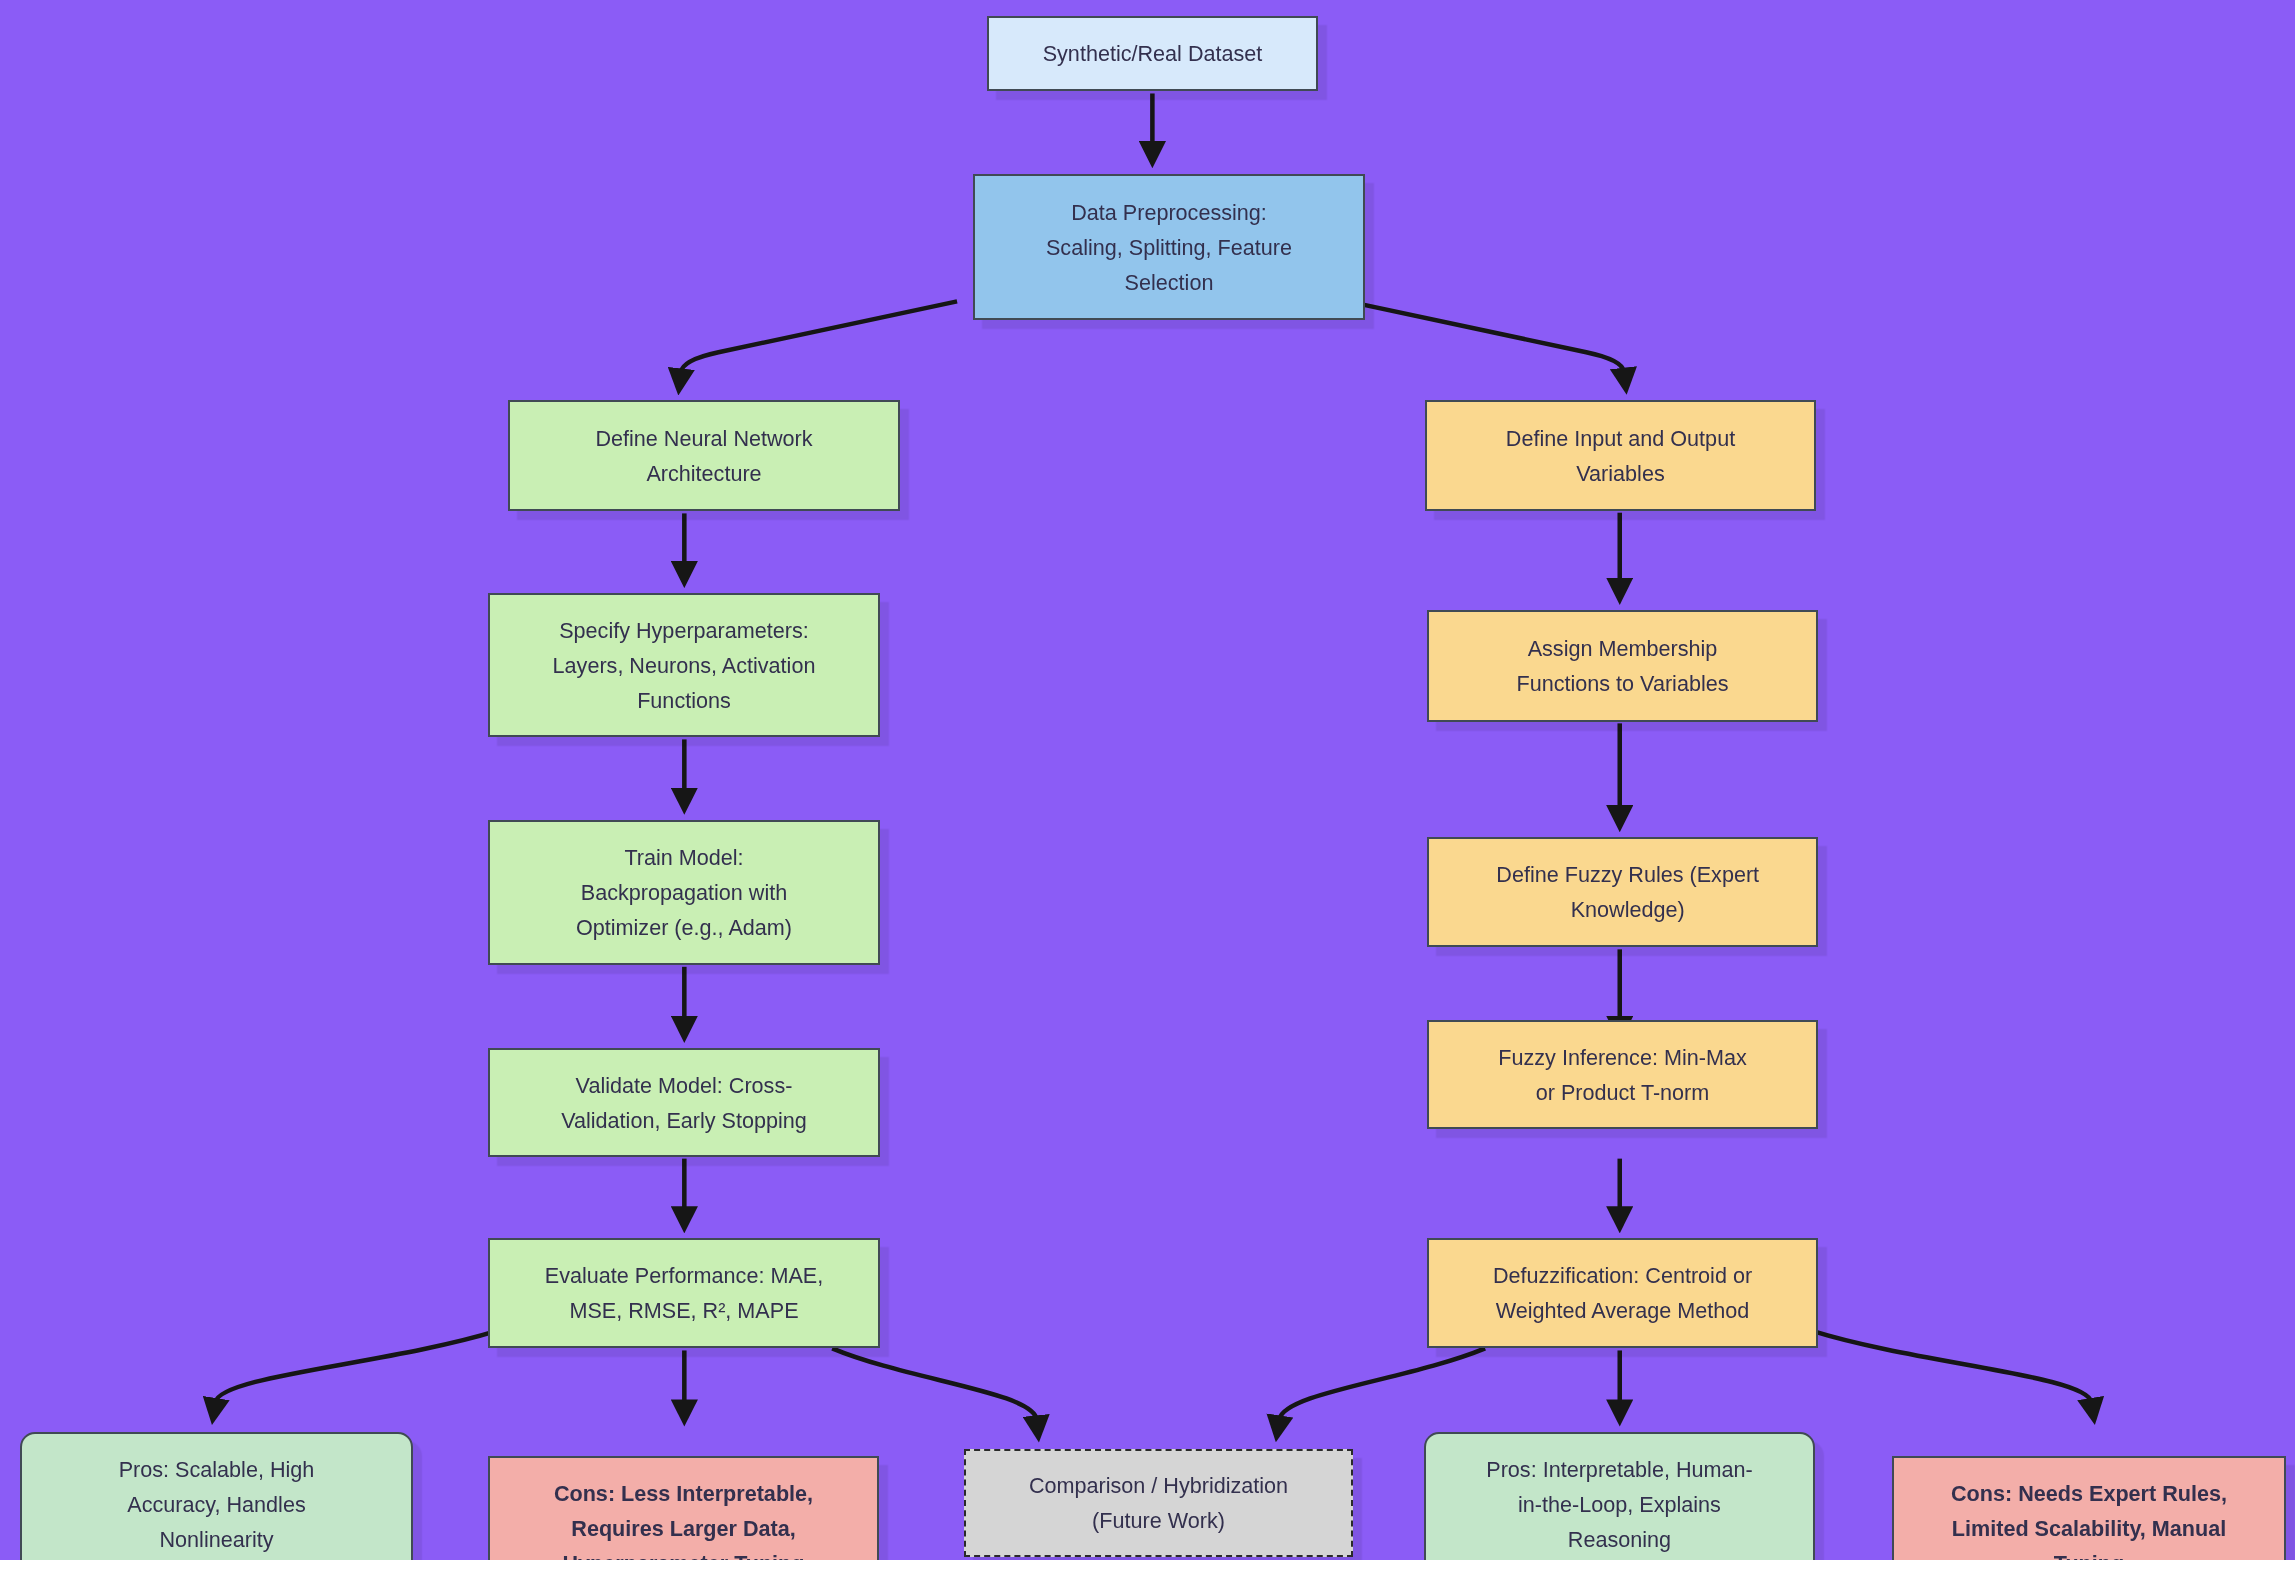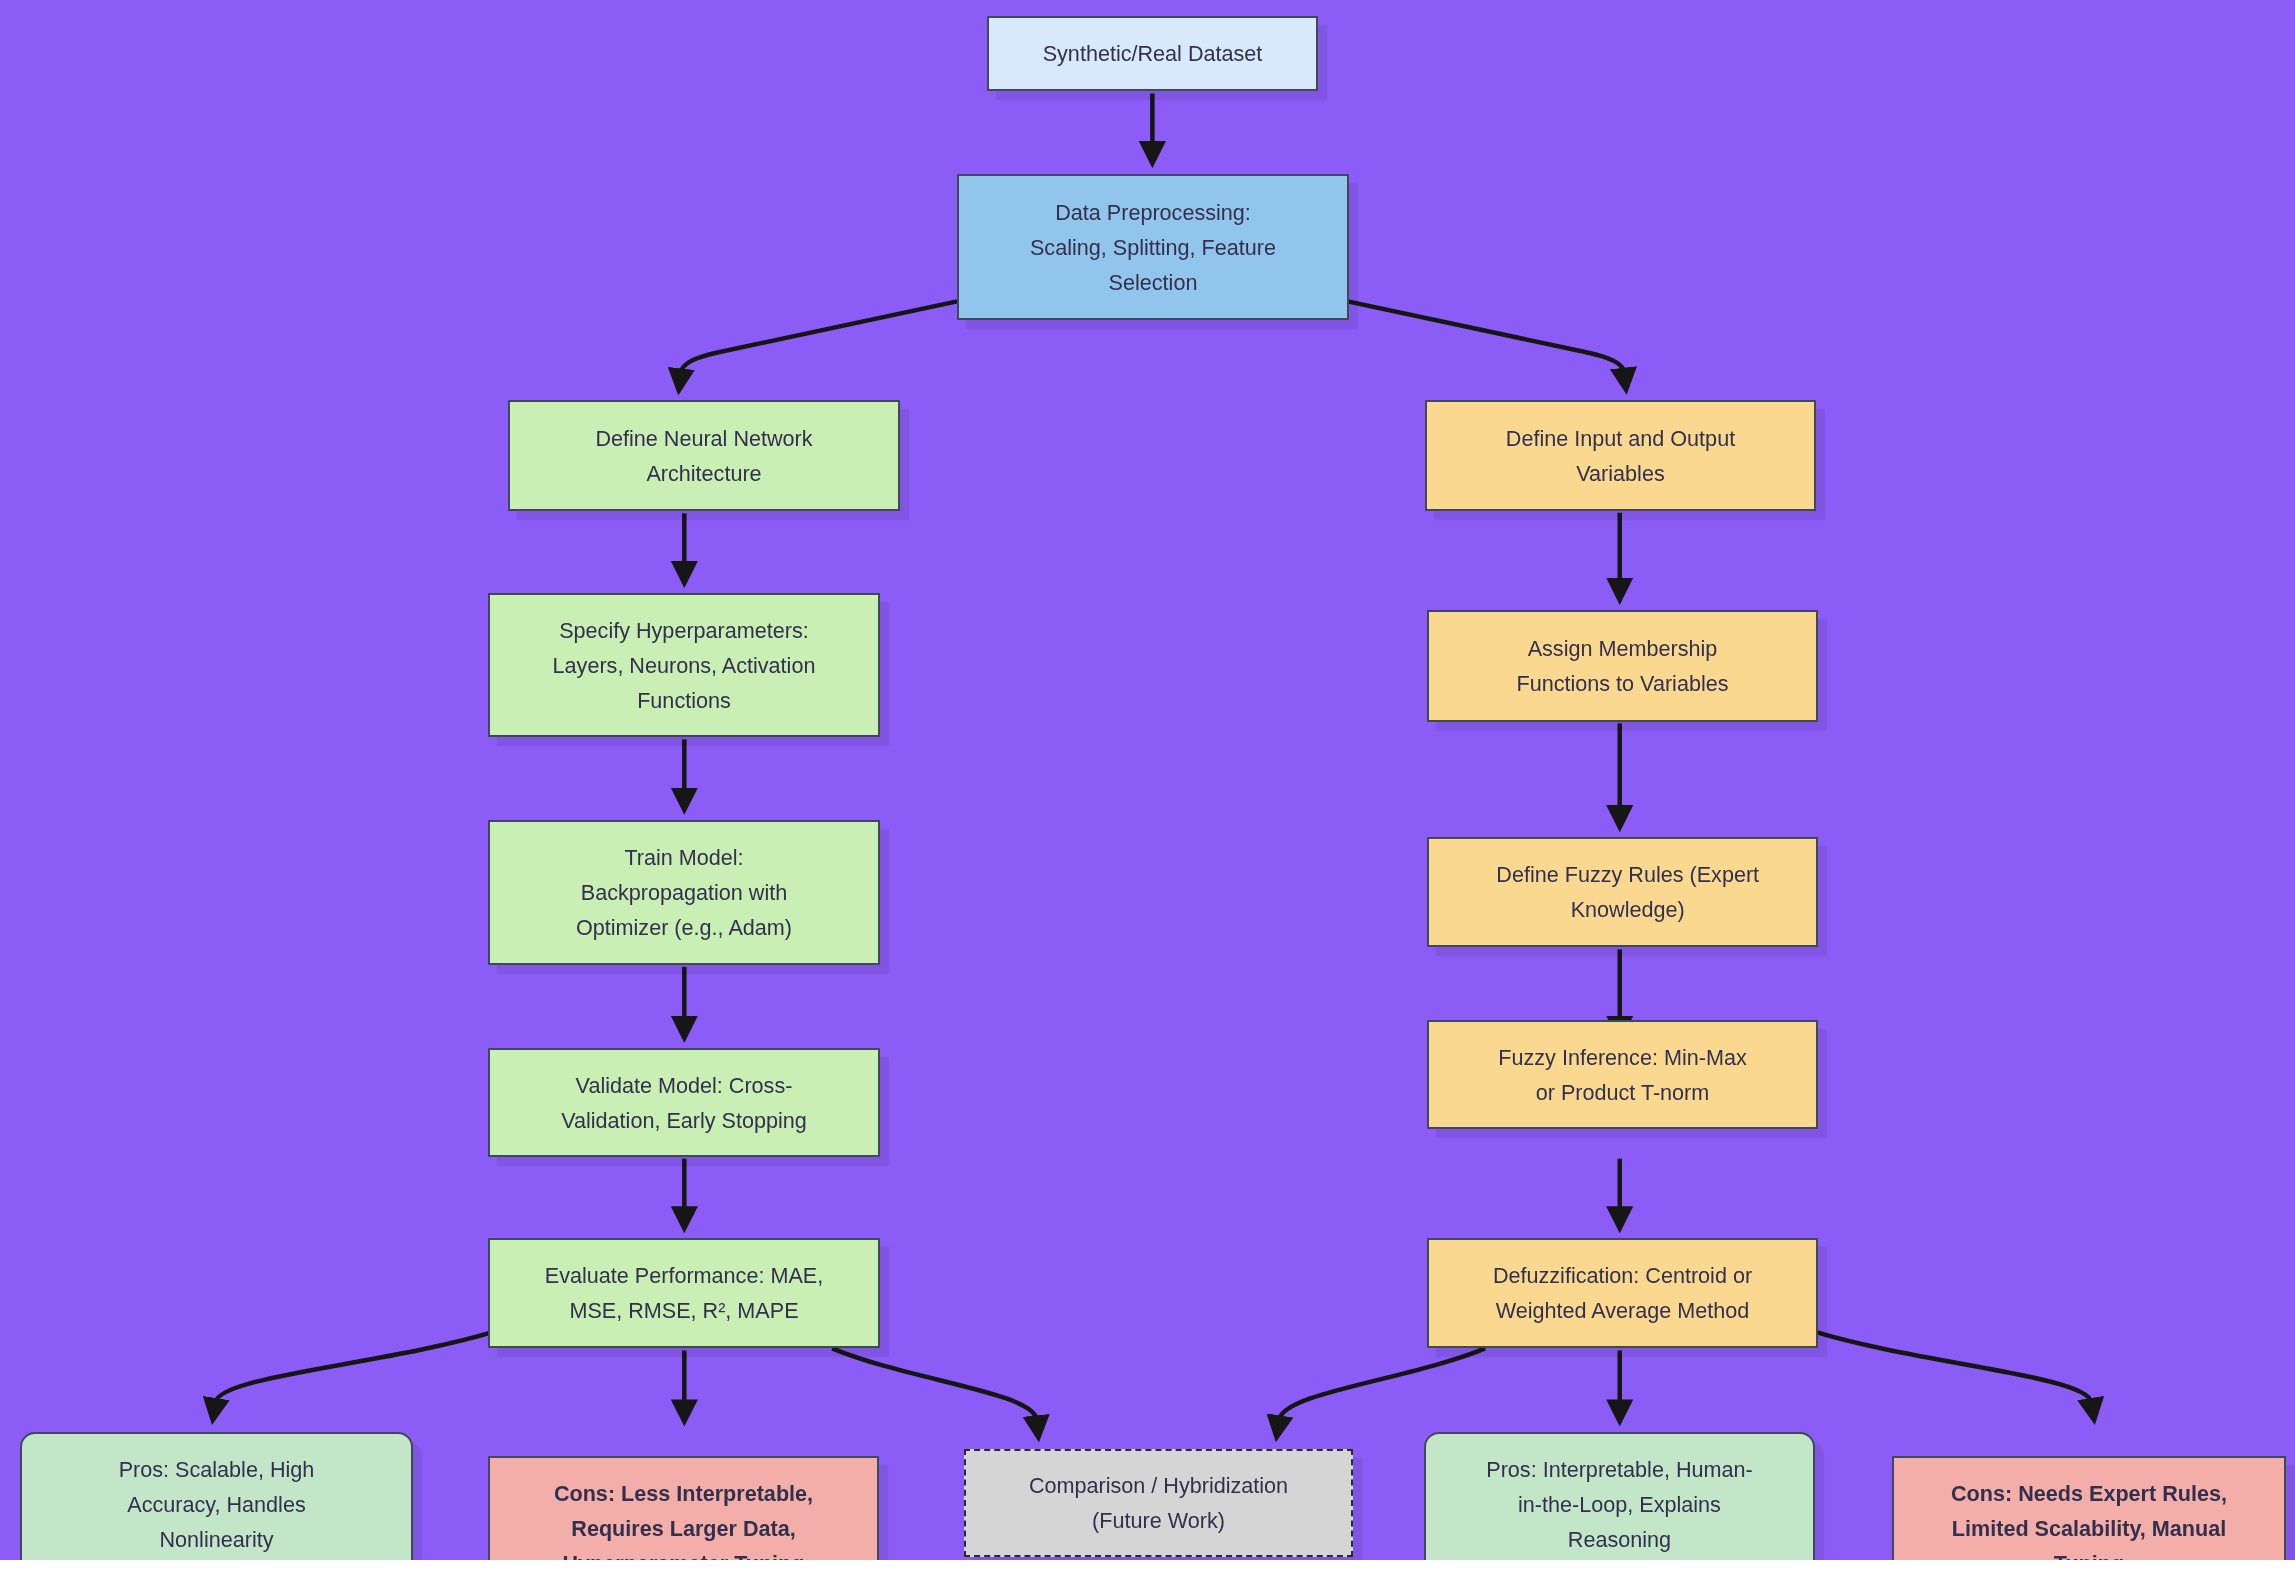--- a/index.html
+++ b/index.html
@@ -17,21 +17,21 @@
     box-sizing:border-box;
     display:flex;align-items:center;justify-content:center;
     text-align:center;
     white-space:pre-line;
     font-size:21.6px;line-height:35px;
     border:2.1px solid #404a54;
     padding:0 12.6px;
     box-shadow:9px 9px 1.4px rgba(0,0,0,0.075);
   }
   .fill-dataset{background:#d7e9fb;}
-  .fill-preprocess{background:#92c5ec;}
+  .fill-preprocess{background:#92c5ec;margin-left:16px;}
   .fill-nn{background:#c9efb4;}
   .fill-fuzzy{background:#fad88f;}
   .fill-pros{background:#c3e6c9;font-weight:normal;border-radius:15px;}
   .fill-cons{background:#f3aea9;font-weight:bold;margin-top:24px;}
   .fill-compare{background:#d5d5d5;border:2.1px dashed #2a2a2a;}
 </style>
 </head>
 <body>
 
 <div class="canvas">

